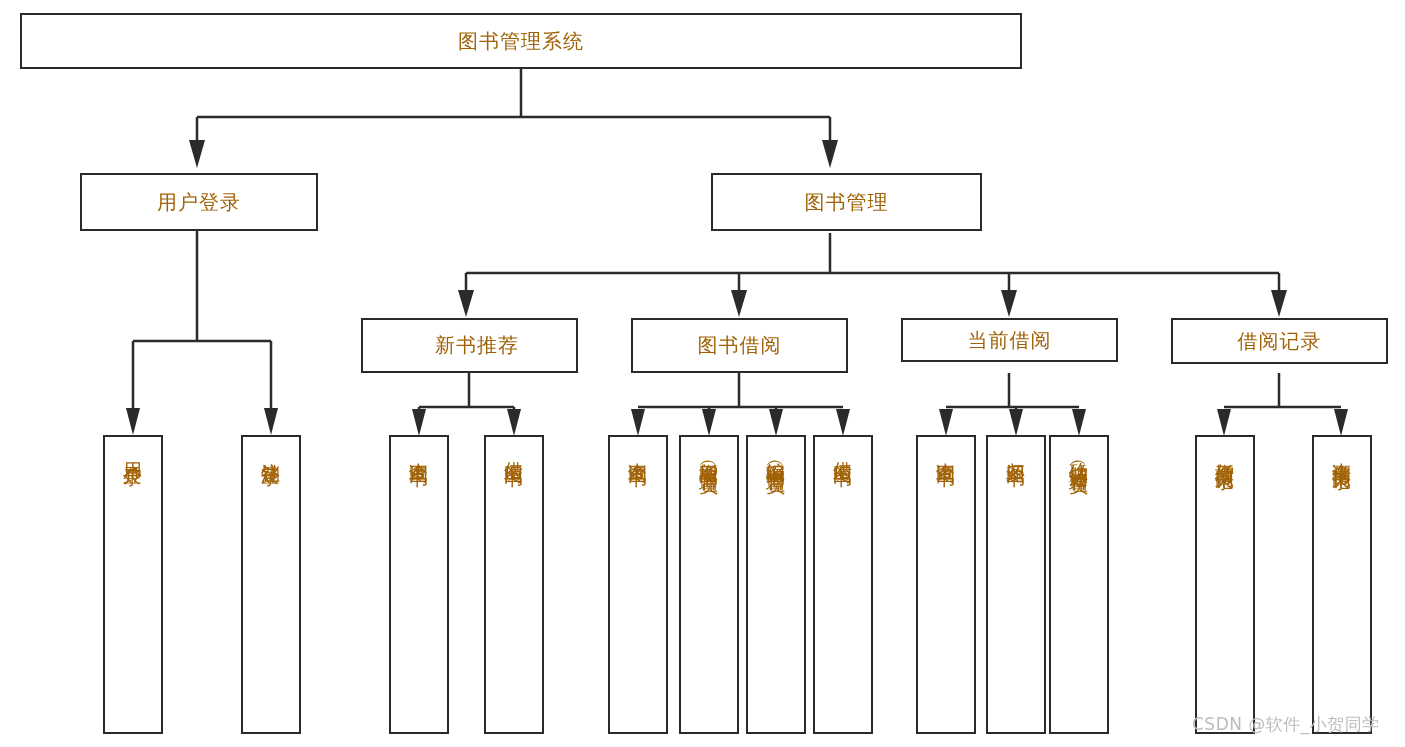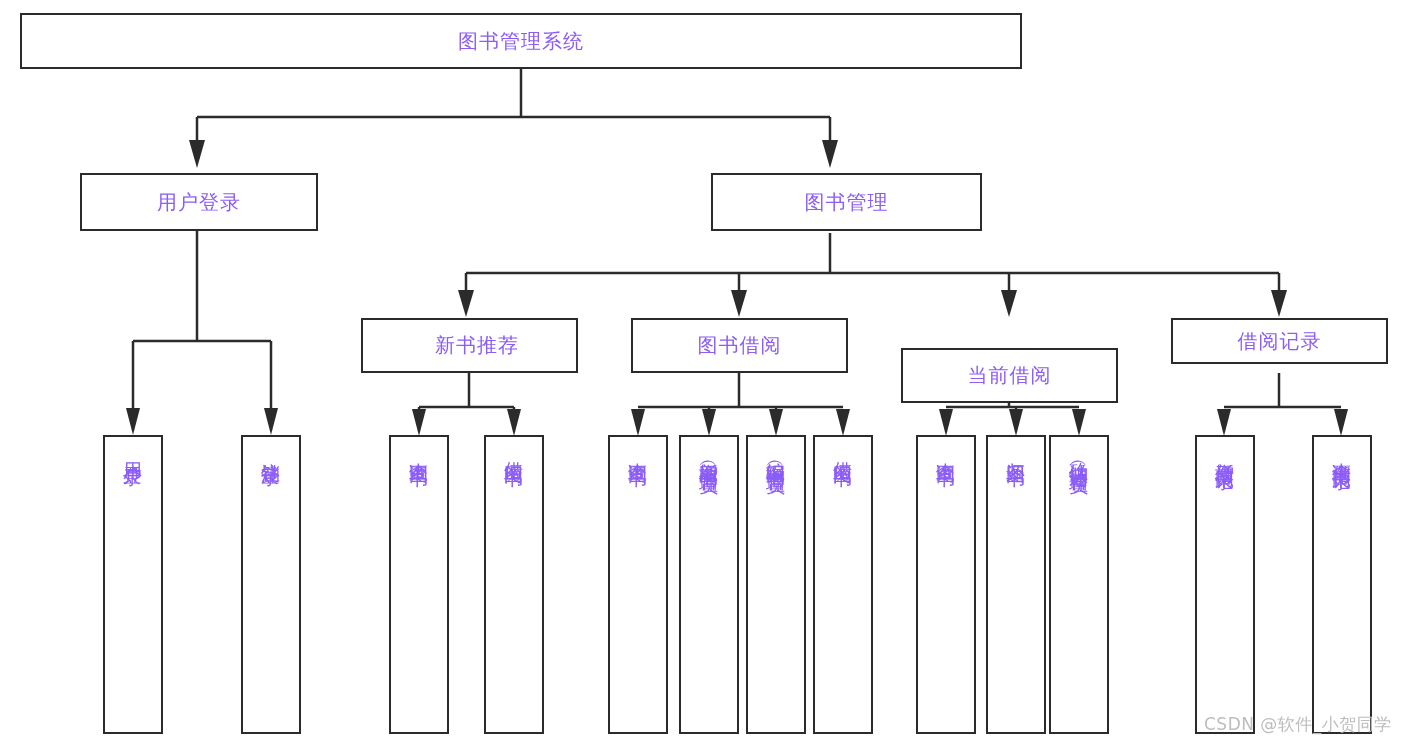--- a/index.html
+++ b/index.html
@@ -19,21 +19,21 @@
     display:flex;
     align-items:center;
     justify-content:center;
     color:#1c1c1c;
   }
   .node .lbl{
     font-size:20px;
     line-height:1.15;
     letter-spacing:1px;
     white-space:nowrap;
-    color:#8b5cf6;
+    color:#a16207;
   }
   .node.leaf{
     align-items:flex-start;
     justify-content:center;
     padding-top:10px;
   }
   .node.leaf .lbl{
     writing-mode:vertical-rl;
     text-orientation:upright;
     font-size:19px;
@@ -59,21 +59,20 @@
   }
   .arrowhead{ fill:#2b2b2b; }
   #watermark{
     position:absolute;
     left:1192px;
     top:713px;
     font-size:17px;
     color:#bdbdbd;
     white-space:nowrap;
     letter-spacing:0.5px;
-    margin-left:12px;
   }
 </style>
 </head>
 <body>
 
 <div id="canvas">
 
   <svg id="wires" viewBox="0 0 1405 747">
 
     <path class="wire" d="M 521 69 L 521 117"></path>
@@ -142,21 +141,21 @@
   <div class="node" style="left:711px;top:173px;width:271px;height:58px;">
     <span class="lbl">图书管理</span>
   </div>
 
   <div class="node" style="left:361px;top:318px;width:217px;height:55px;padding-left:15px;">
     <span class="lbl">新书推荐</span>
   </div>
   <div class="node" style="left:631px;top:318px;width:217px;height:55px;">
     <span class="lbl">图书借阅</span>
   </div>
-  <div class="node" style="left:901px;top:318px;width:217px;height:55px;margin-top:30px;">
+  <div class="node" style="left:901px;top:318px;width:217px;height:44px;">
     <span class="lbl">当前借阅</span>
   </div>
   <div class="node" style="left:1171px;top:318px;width:217px;height:46px;">
     <span class="lbl">借阅记录</span>
   </div>
 
   <div class="node leaf" style="left:103px;top:435px;width:60px;height:299px;">
     <span class="lbl">用户登录</span>
   </div>
   <div class="node leaf" style="left:241px;top:435px;width:60px;height:299px;">

